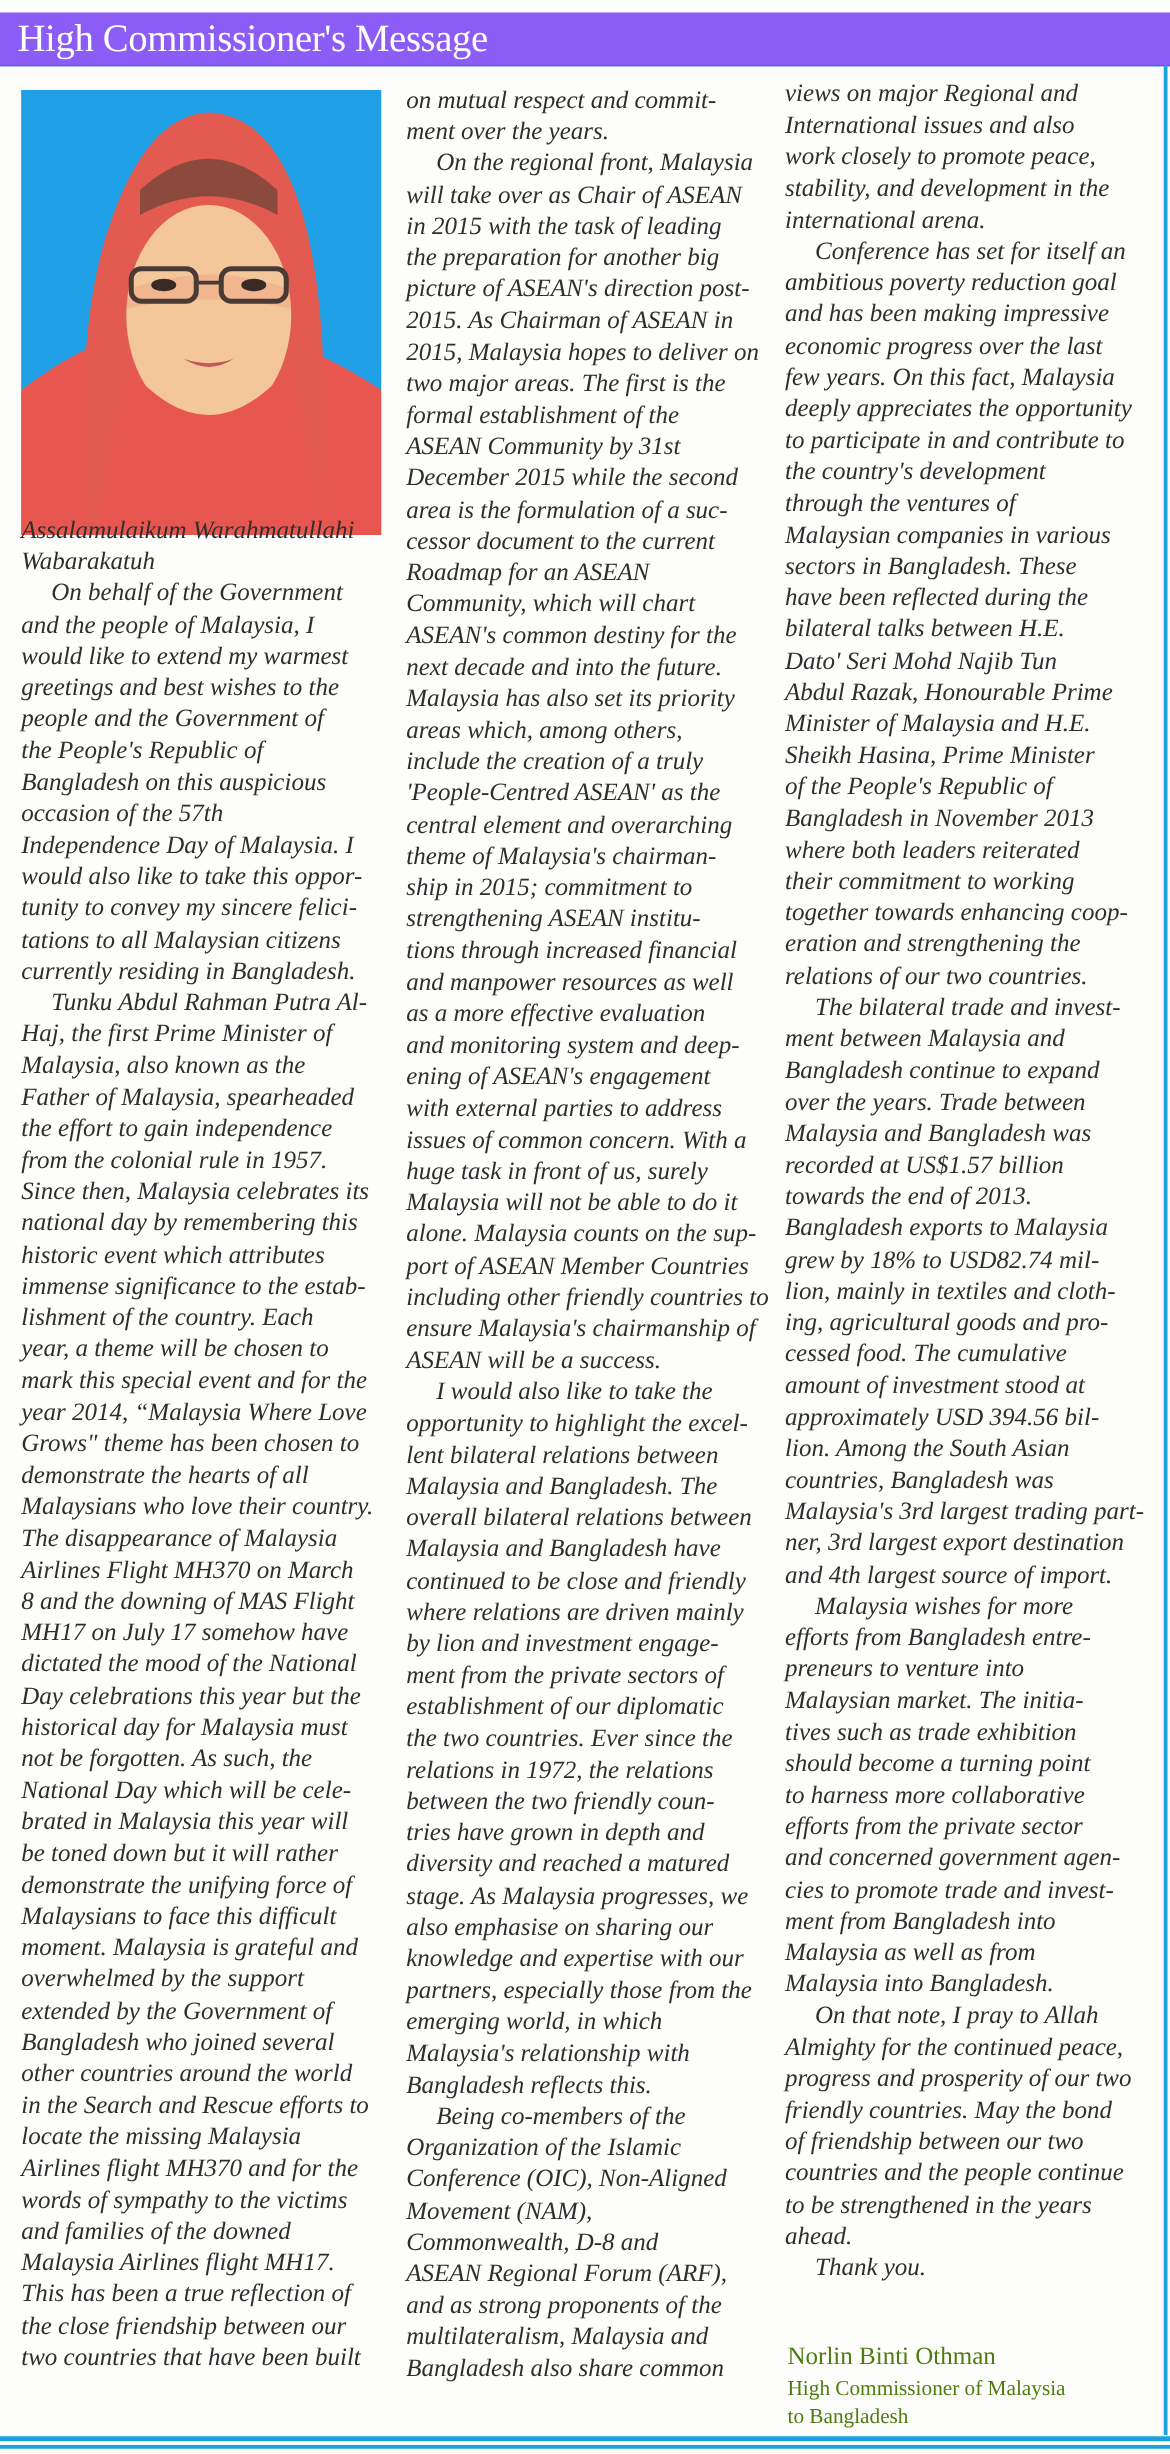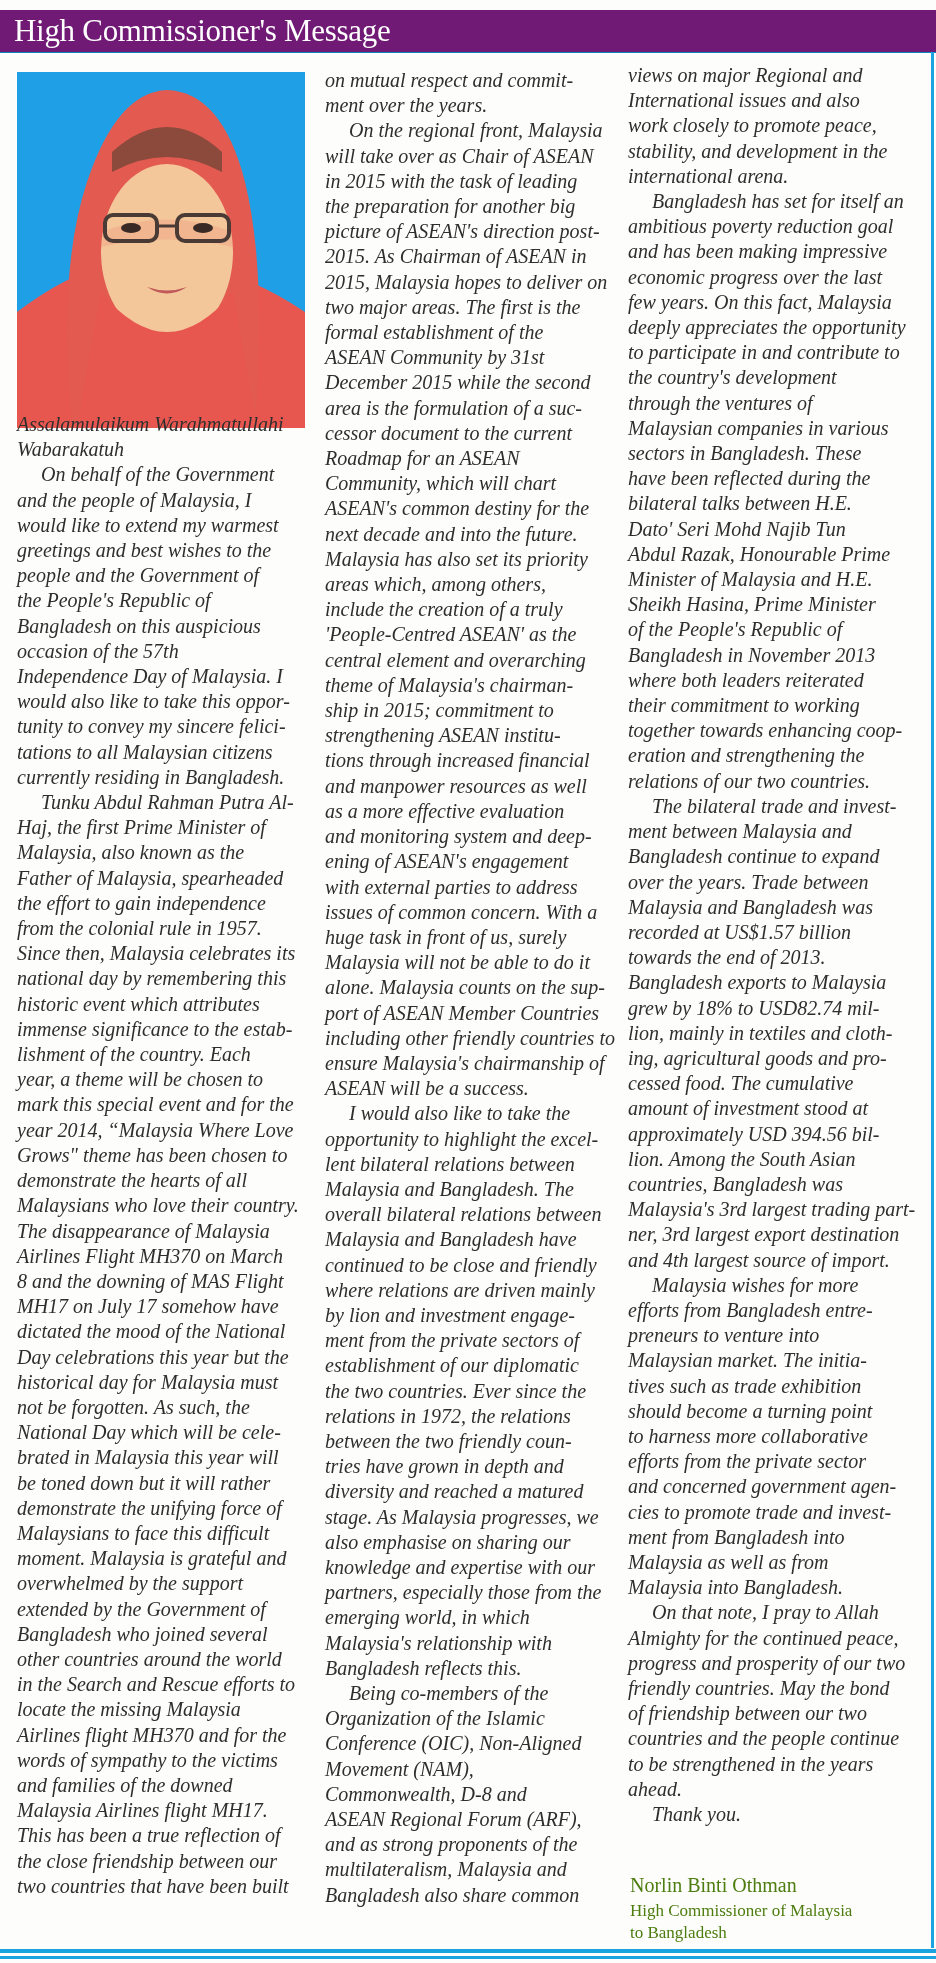--- a/index.html
+++ b/index.html
@@ -2,21 +2,21 @@
 <html><head>
 <meta charset="utf-8">
 <style>
   html, body { margin:0; padding:0; }
   body {
     width:936px; height:1963px; background:#fdfdfb; position:relative; overflow:hidden;
     font-family:"DejaVu Serif", "Liberation Serif", serif; color:#2b2b2b;
   }
   .header {
     position:absolute; left:0; top:10px; width:936px; height:42px;
-    background:#701a75; border-bottom:1px solid #0a86c0;
+    background:#8b5cf6; border-bottom:1px solid #0a86c0;
   }
   .header .title {
     position:absolute; left:14px; top:3px; color:#ffffff;
     font-family:"Liberation Serif", "DejaVu Serif", serif; font-size:31px; line-height:36px;
     letter-spacing:-0.3px; white-space:nowrap;
   }
   .right-rule {
     position:absolute; left:931px; top:52px; width:3px; height:1896px; background:#1aa3df;
   }
   .bottom-rule-1 {
@@ -206,21 +206,21 @@
     <p>and as strong proponents of the</p>
     <p>multilateralism, Malaysia and</p>
     <p>Bangladesh also share common</p>
   </div>
 <div class="col col3" id="col3">
     <p>views on major Regional and</p>
     <p>International issues and also</p>
     <p>work closely to promote peace,</p>
     <p>stability, and development in the</p>
     <p>international arena.</p>
-    <p class="indent">Bangladesh has set for itself an</p>
+    <p class="indent">Conference has set for itself an</p>
     <p>ambitious poverty reduction goal</p>
     <p>and has been making impressive</p>
     <p>economic progress over the last</p>
     <p>few years.  On this fact, Malaysia</p>
     <p>deeply appreciates the opportunity</p>
     <p>to participate in and contribute to</p>
     <p>the country's development</p>
     <p>through the ventures of</p>
     <p>Malaysian companies in various</p>
     <p>sectors in Bangladesh.  These</p>

